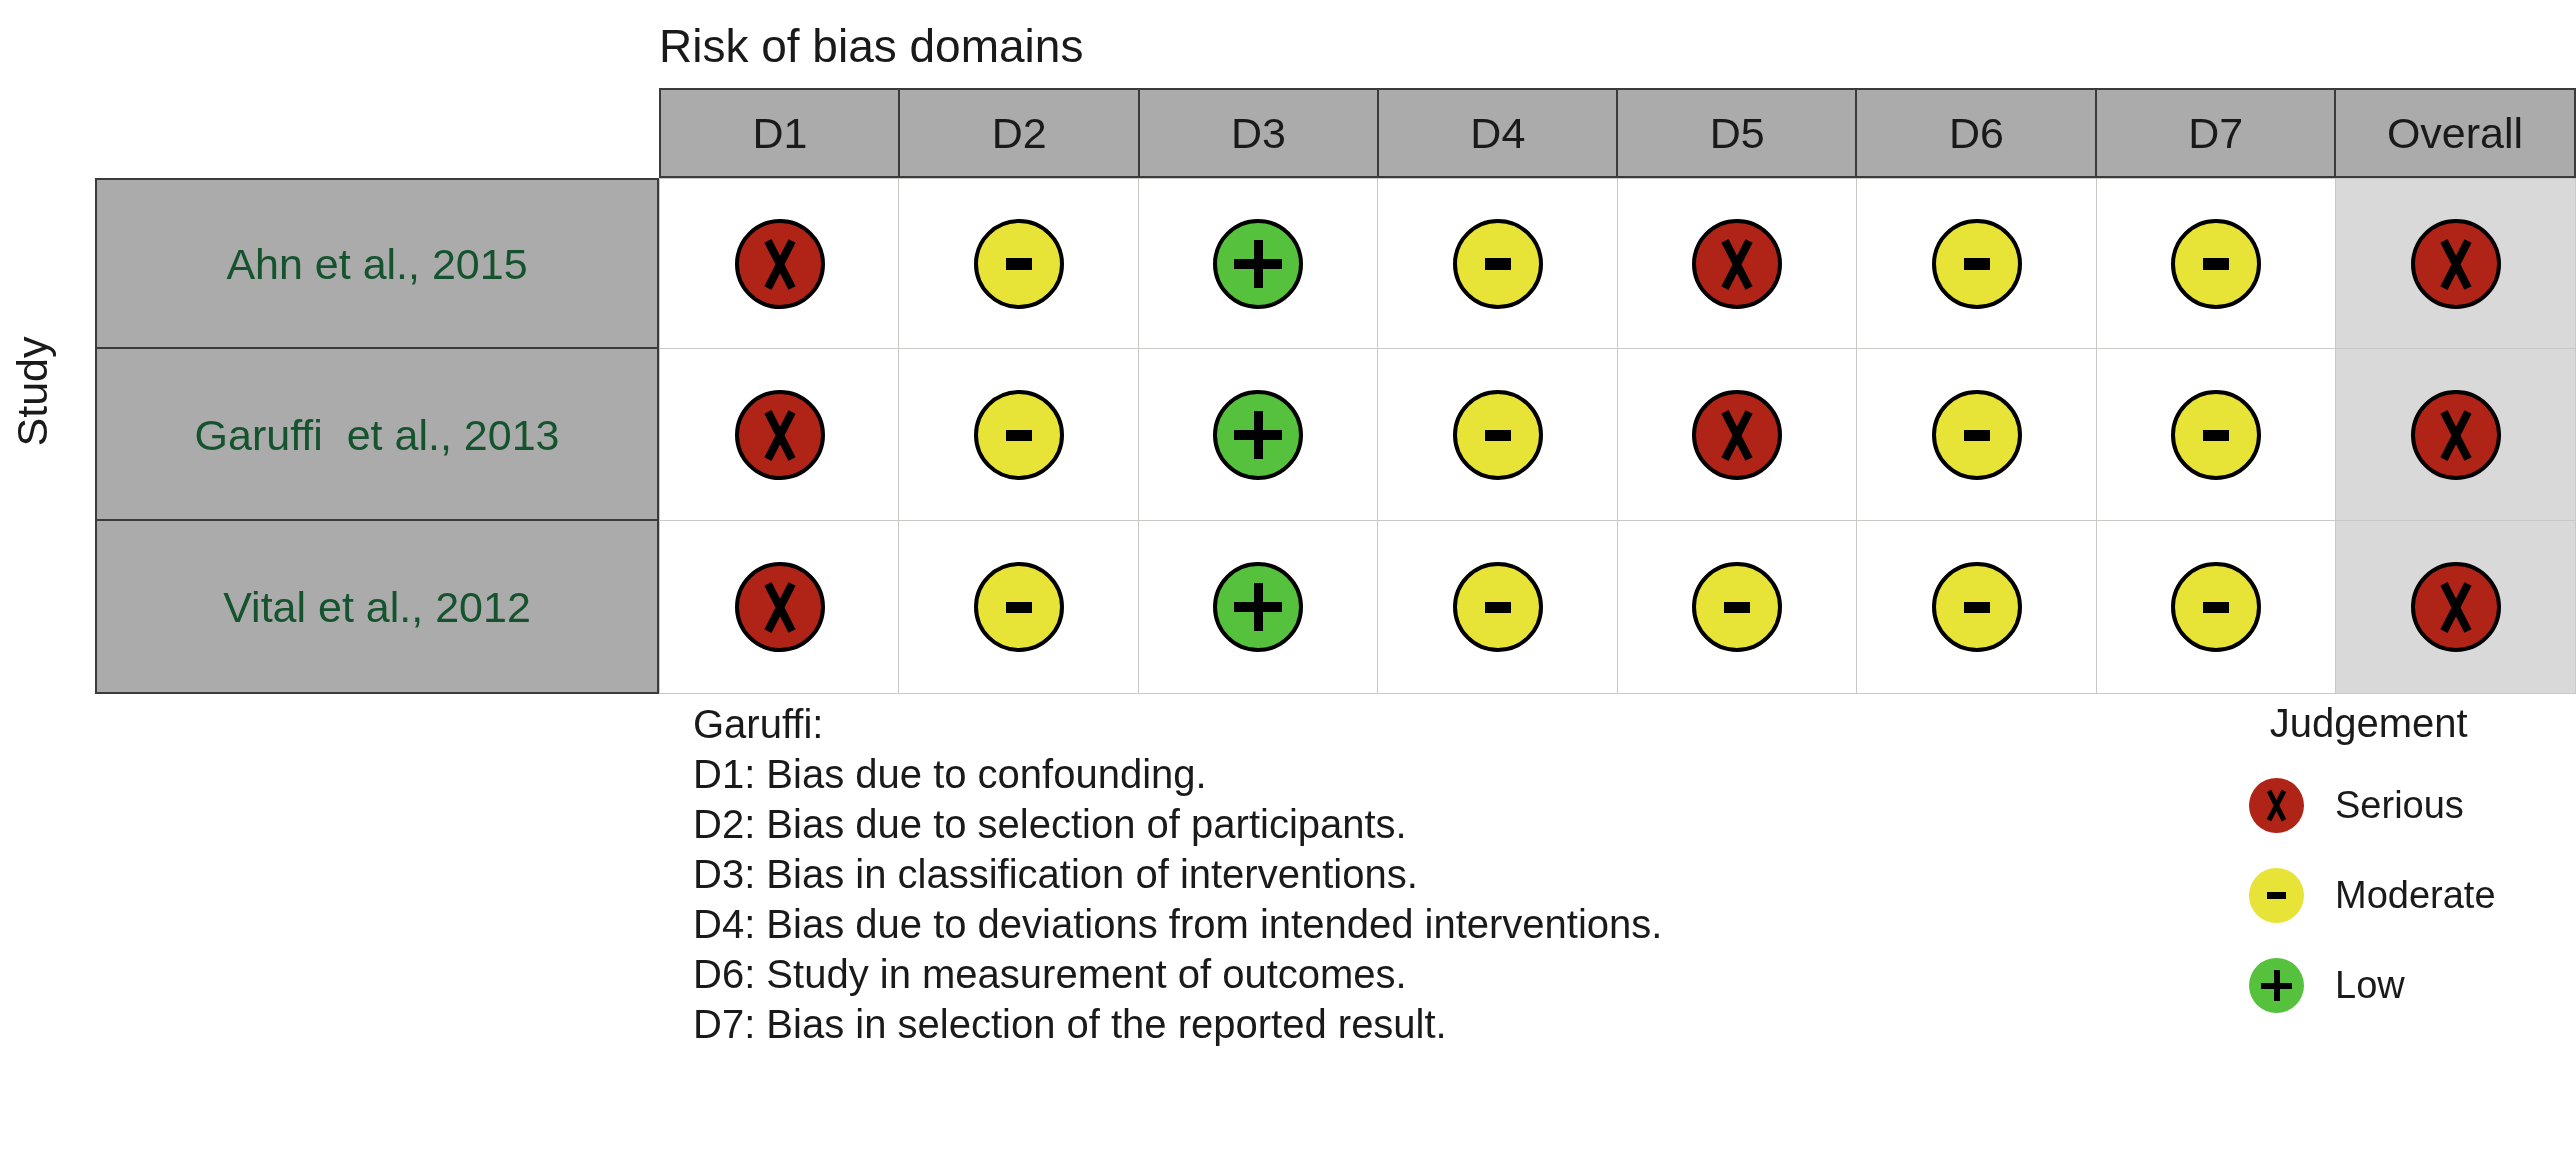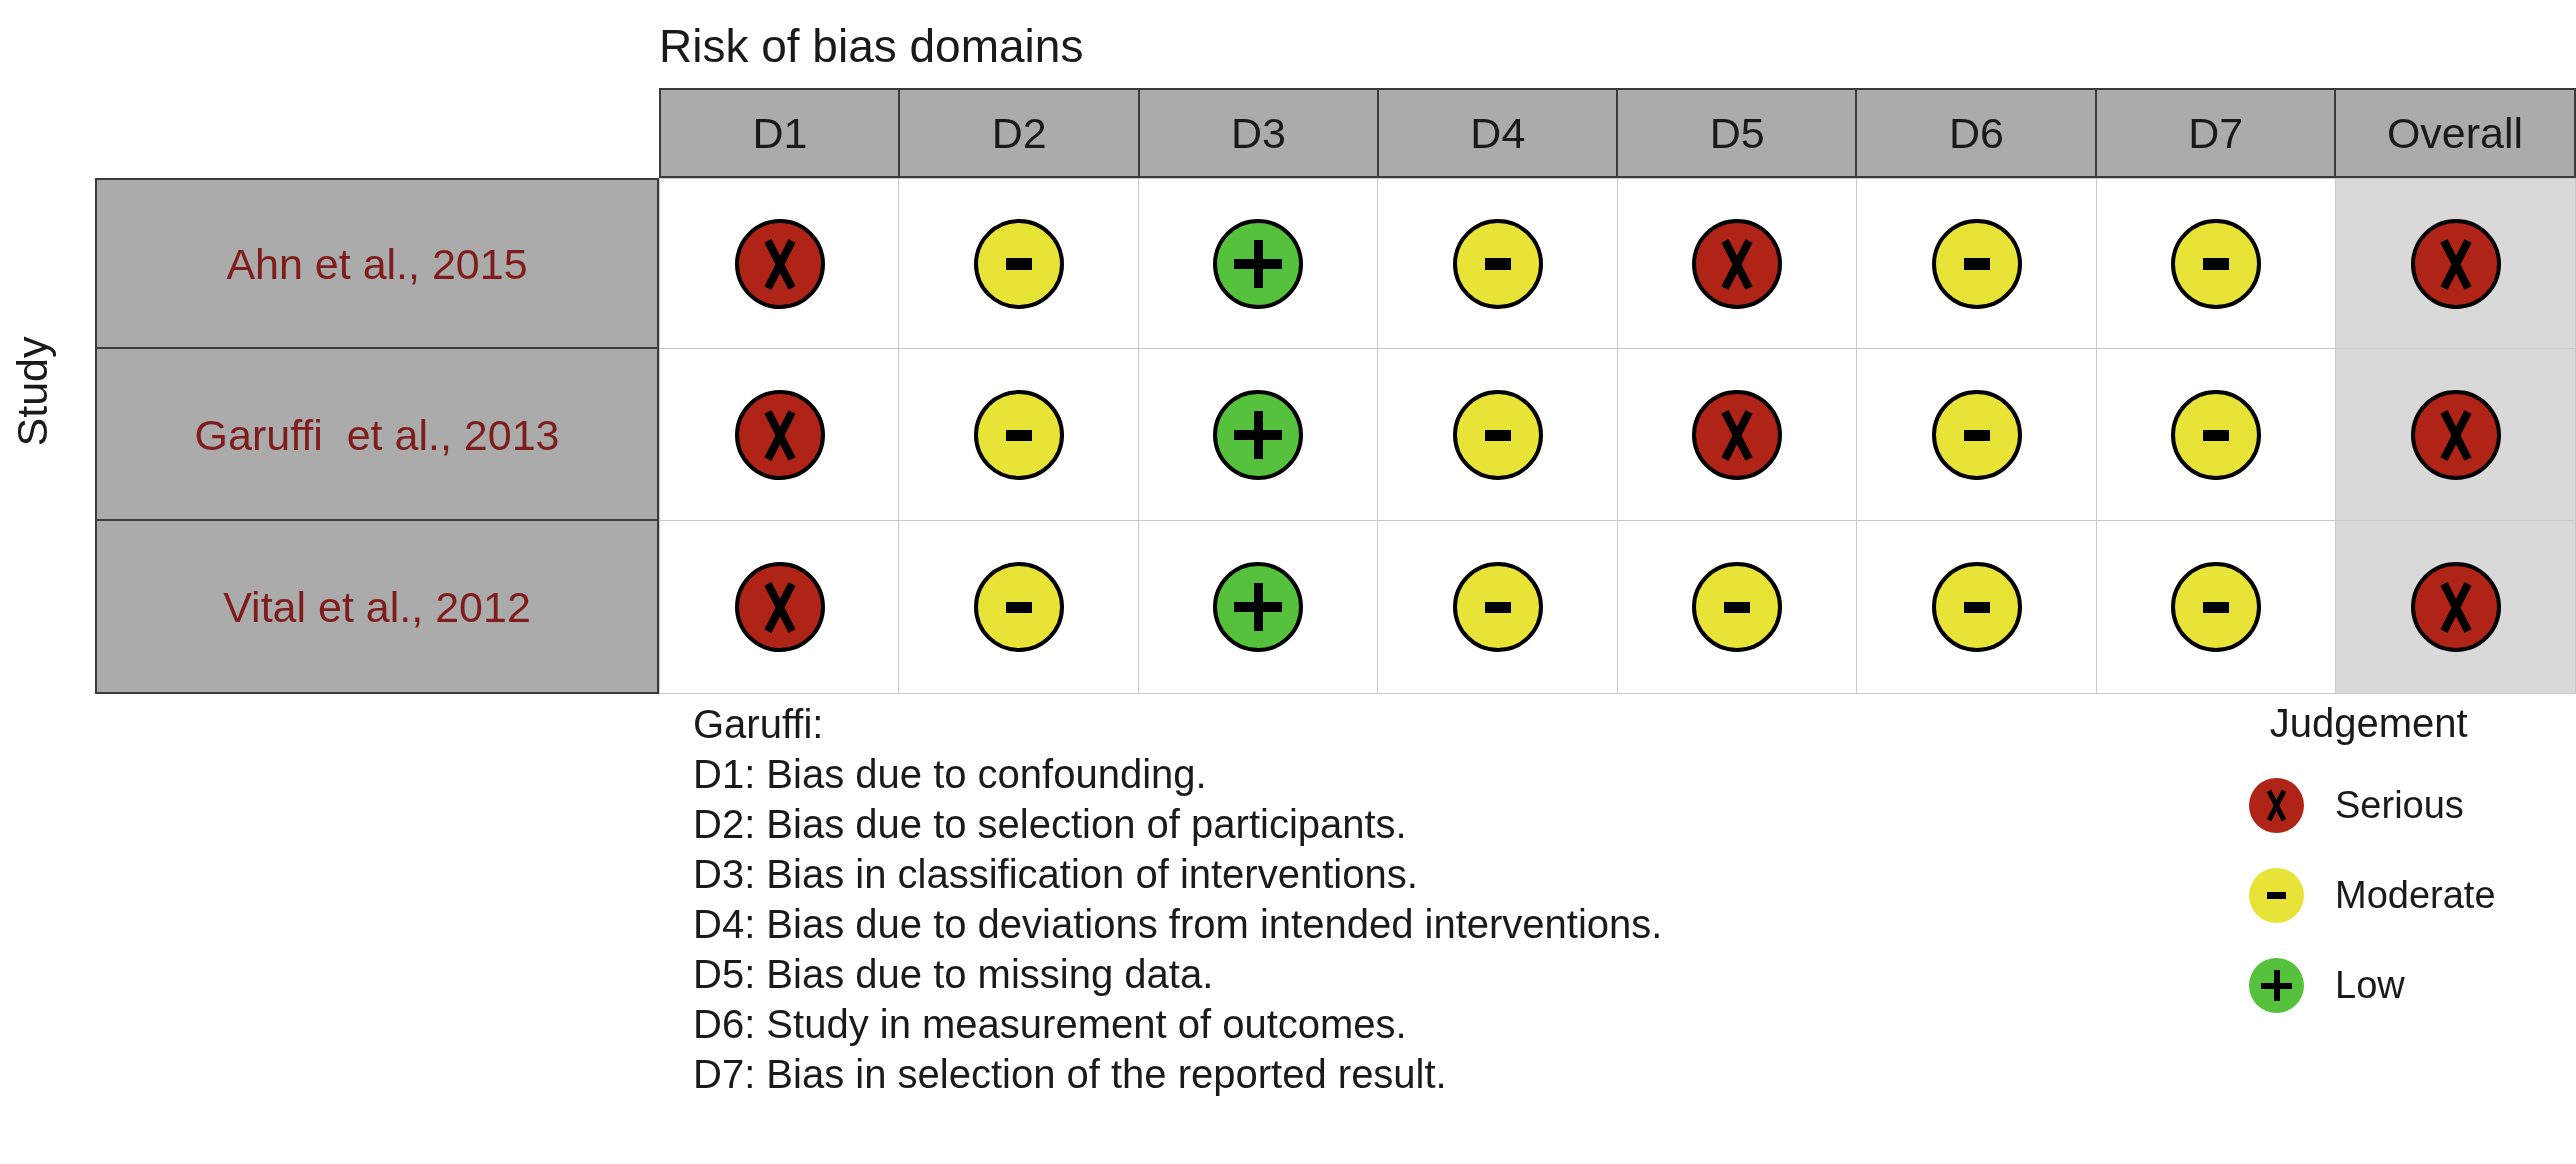--- a/index.html
+++ b/index.html
@@ -94,21 +94,21 @@
     flex: 0 0 564px;
     background: #ababab;
     border: 2.6px solid #3b3b3b;
     box-sizing: border-box;
     margin-top: -2.6px;
     display: flex;
     align-items: center;
     justify-content: center;
     font-size: 43px;
     line-height: 46px;
-    color: #7f1d1d;
+    color: #14532d;
     white-space: pre;
   }
   .study-row:first-child .study-label { margin-top: 0; }
 
   .cells {
     flex: 1 1 auto;
     display: flex;
   }
   .cell {
     flex: 1 1 0;
@@ -390,21 +390,20 @@
 
   </div>
 </div>
 
 <div id="domains-caption">
   <div>Garuffi:</div>
   <div>D1: Bias due to confounding.</div>
   <div>D2: Bias due to selection of participants.</div>
   <div>D3: Bias in classification of interventions.</div>
   <div>D4: Bias due to deviations from intended interventions.</div>
-  <div>D5: Bias due to missing data.</div>
   <div>D6: Study in measurement of outcomes.</div>
   <div>D7: Bias in selection of the reported result.</div>
 </div>
 
 <div id="legend">
   <div id="legend-title">Judgement</div>
 
   <div class="legend-item">
     <span class="legend-bubble serious">
       <span class="glyph glyph-x"></span>

